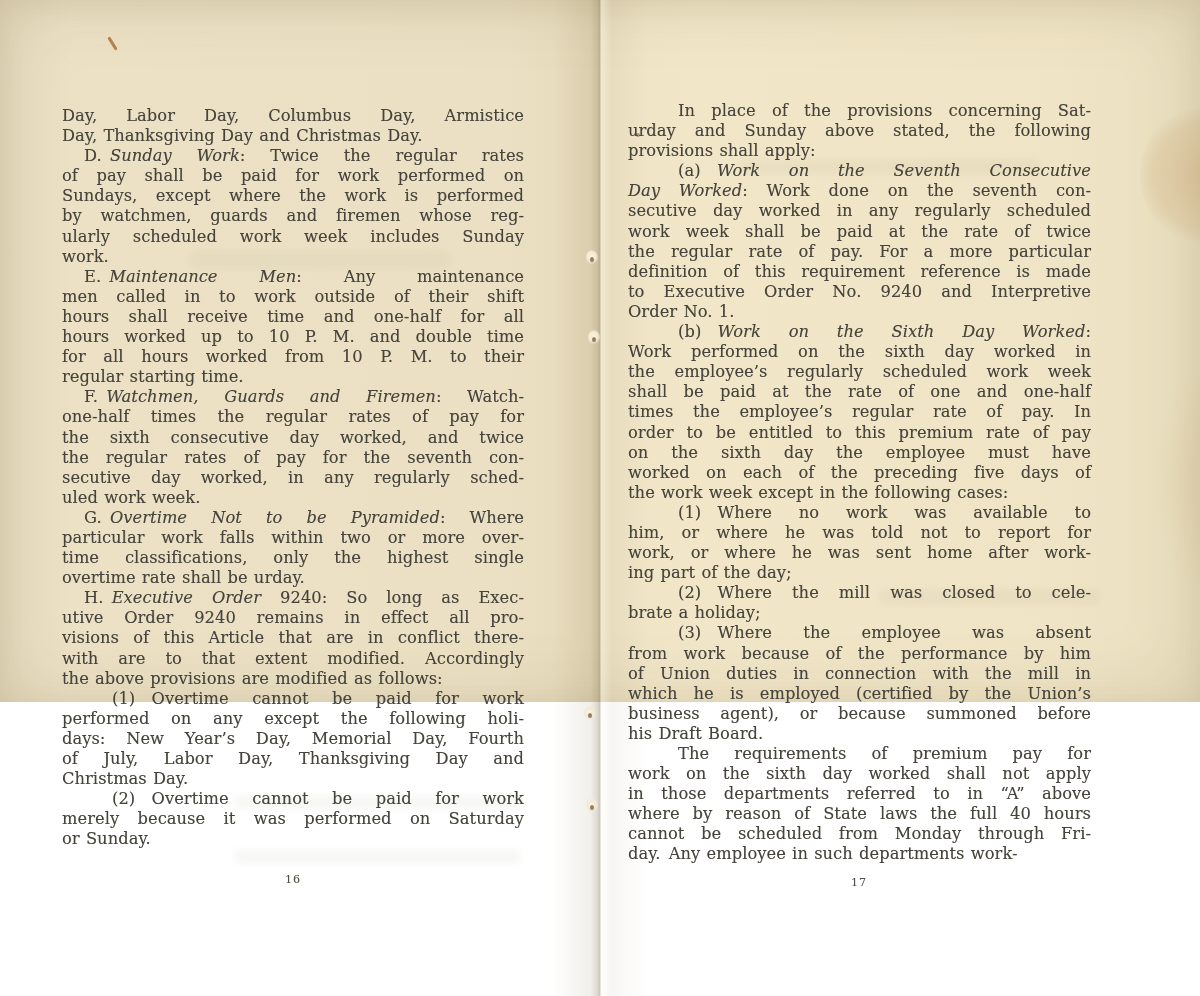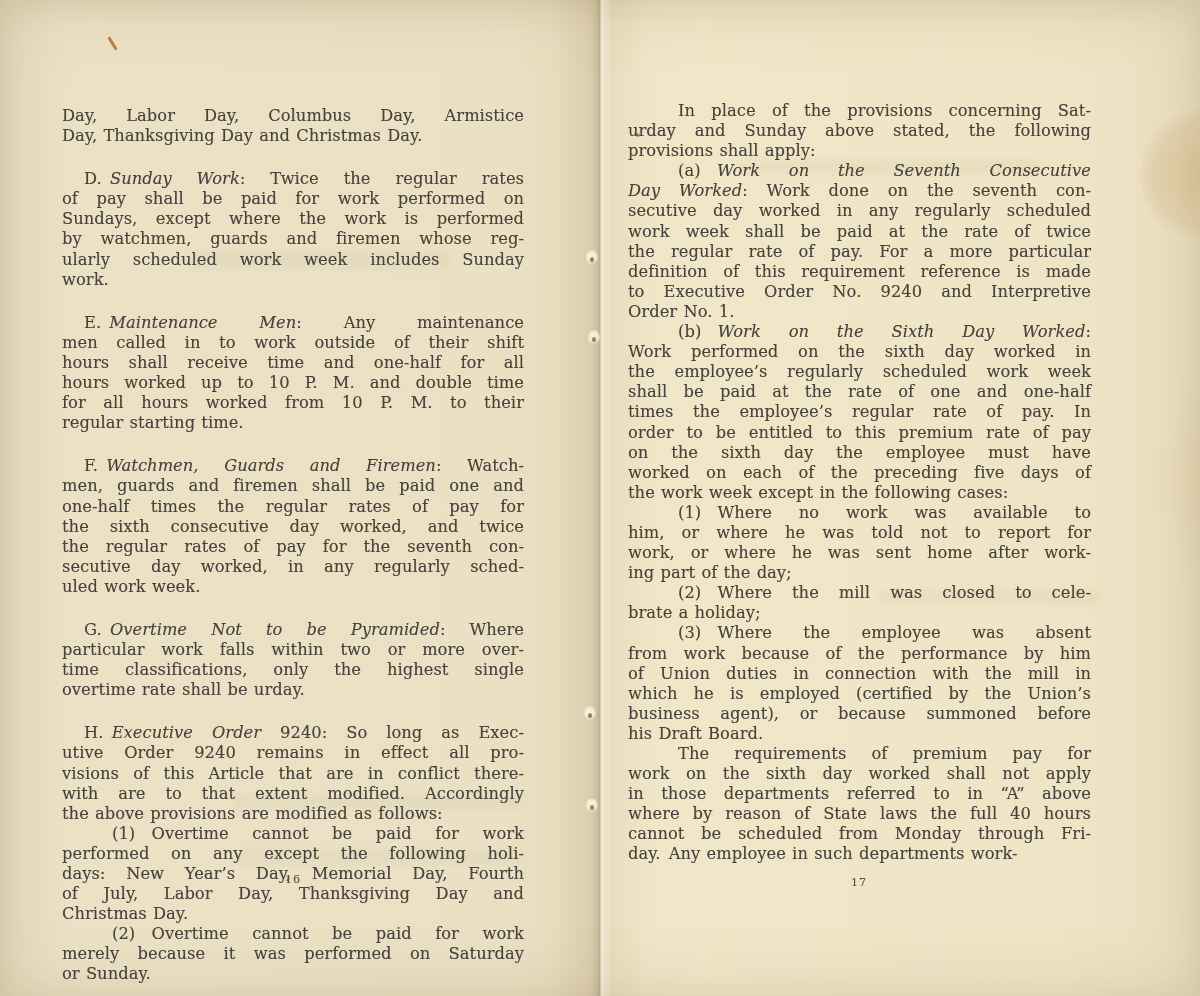--- a/index.html
+++ b/index.html
@@ -6,21 +6,21 @@
     margin: 0;
     padding: 0;
     width: 1200px;
     height: 996px;
     overflow: hidden;
     font-family: "DejaVu Serif", "Liberation Serif", serif;
   }
   .spread {
     position: relative;
     width: 1200px;
-    height: 996px;
+    height: 702px;
     background:
       linear-gradient(90deg,
         #e7dcbf 0%, #ece1c5 6%, #ebe0c3 42%,
         #e6dabb 49.4%, #efe4c6 50.8%,
         #f1e6c8 58%, #efe4c5 88%, #eadfc0 100%);
     box-shadow: inset 0 0 70px rgba(130,110,70,0.18), inset 0 6px 26px rgba(130,110,70,0.10);
   }
   
   .gutter {
     position: absolute;
@@ -99,21 +99,21 @@
     font-size: 16.2px;
     line-height: 20.1px;
     letter-spacing: 0.1px;
     word-spacing: 1px;
     text-shadow: 0.3px 0.3px 0 rgba(69,67,59,0.35);
   }
   .column-left  { left: 62px;  top: 106px; width: 462px; }
   .column-right { left: 48px;  top: 101px; width: 463px; } 
   .ln { text-align: justify; text-align-last: justify; }
   .ln.last { text-align-last: left; }
-  .ln.in1 { padding-left: 22px; margin-top: 23px; }
+  .ln.in1 { padding-left: 22px; }
   .ln.in2 { padding-left: 50px; }
   .it { font-style: italic; }
   .pagenum {
     position: absolute;
     width: 462px;
     text-align: center;
     color: #514e44;
     font-size: 11px;
     letter-spacing: 1px;
     text-shadow: 0.3px 0.3px 0 rgba(69,67,59,0.3);
@@ -154,21 +154,20 @@
         <div class="ln"><span>by watchmen, guards and firemen whose reg-</span></div>
         <div class="ln"><span>ularly scheduled work week includes Sunday</span></div>
         <div class="ln last"><span>work.</span></div>
         <div class="ln in1"><span>E. </span><span class="it">Maintenance Men</span><span>:  Any maintenance</span></div>
         <div class="ln"><span>men called in to work outside of their shift</span></div>
         <div class="ln"><span>hours shall receive time and one-half for all</span></div>
         <div class="ln"><span>hours worked up to 10 P. M. and double time</span></div>
         <div class="ln"><span>for all hours worked from 10 P. M. to their</span></div>
         <div class="ln last"><span>regular starting time.</span></div>
         <div class="ln in1"><span>F. </span><span class="it">Watchmen, Guards and Firemen</span><span>: Watch-</span></div>
-        <div class="ln"><span>men, guards and firemen shall be paid one and</span></div>
         <div class="ln"><span>one-half times the regular rates of pay for</span></div>
         <div class="ln"><span>the sixth consecutive day worked, and twice</span></div>
         <div class="ln"><span>the regular rates of pay for the seventh con-</span></div>
         <div class="ln"><span>secutive day worked, in any regularly sched-</span></div>
         <div class="ln last"><span>uled work week.</span></div>
         <div class="ln in1"><span>G. </span><span class="it">Overtime Not to be Pyramided</span><span>:  Where</span></div>
         <div class="ln"><span>particular work falls within two or more over-</span></div>
         <div class="ln"><span>time classifications, only the highest single</span></div>
         <div class="ln last"><span>overtime rate shall be urday.</span></div>
         <div class="ln in1"><span>H. </span><span class="it">Executive Order</span><span> 9240:  So long as Exec-</span></div>

